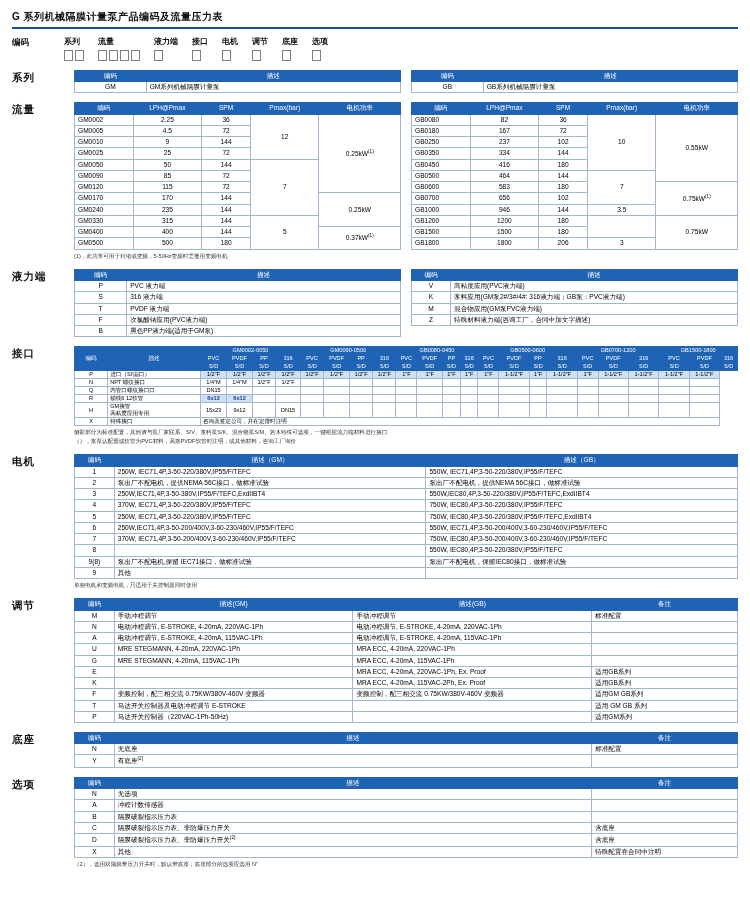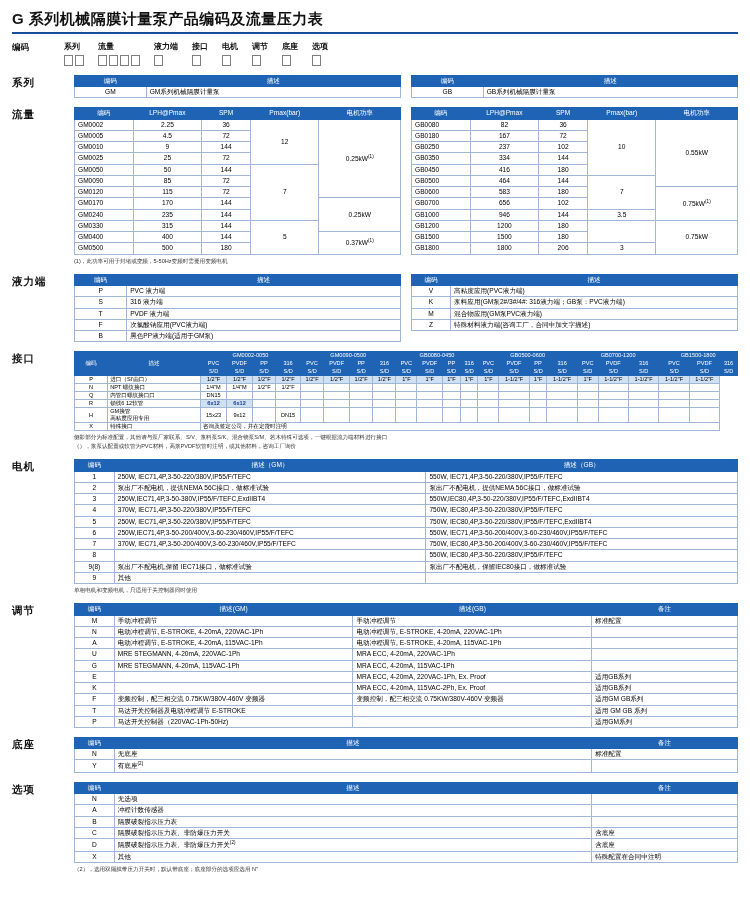--- a/index.html
+++ b/index.html
@@ -13,21 +13,21 @@
   }
   .page { width: 750px; padding: 10px 12px 6px 12px; }
 
   
   .title-row {
     display: flex; align-items: center;
     border-bottom: 2px solid #1a4f9c;
     padding-bottom: 3px; margin-bottom: 7px;
   }
   .title-row .t {
-    font-size: 15px; font-weight: bold; color: #111;
+    font-size: 10px; font-weight: bold; color: #111;
     letter-spacing: 0.5px;
   }
 
   
   .codebar { display: flex; align-items: flex-start; margin-bottom: 9px; }
   .codebar .cb-head {
     font-size: 8.5px; font-weight: bold; color: #111;
     width: 52px; padding-top: 1px;
   }
   .cb-groups { display: flex; flex: 1; }

